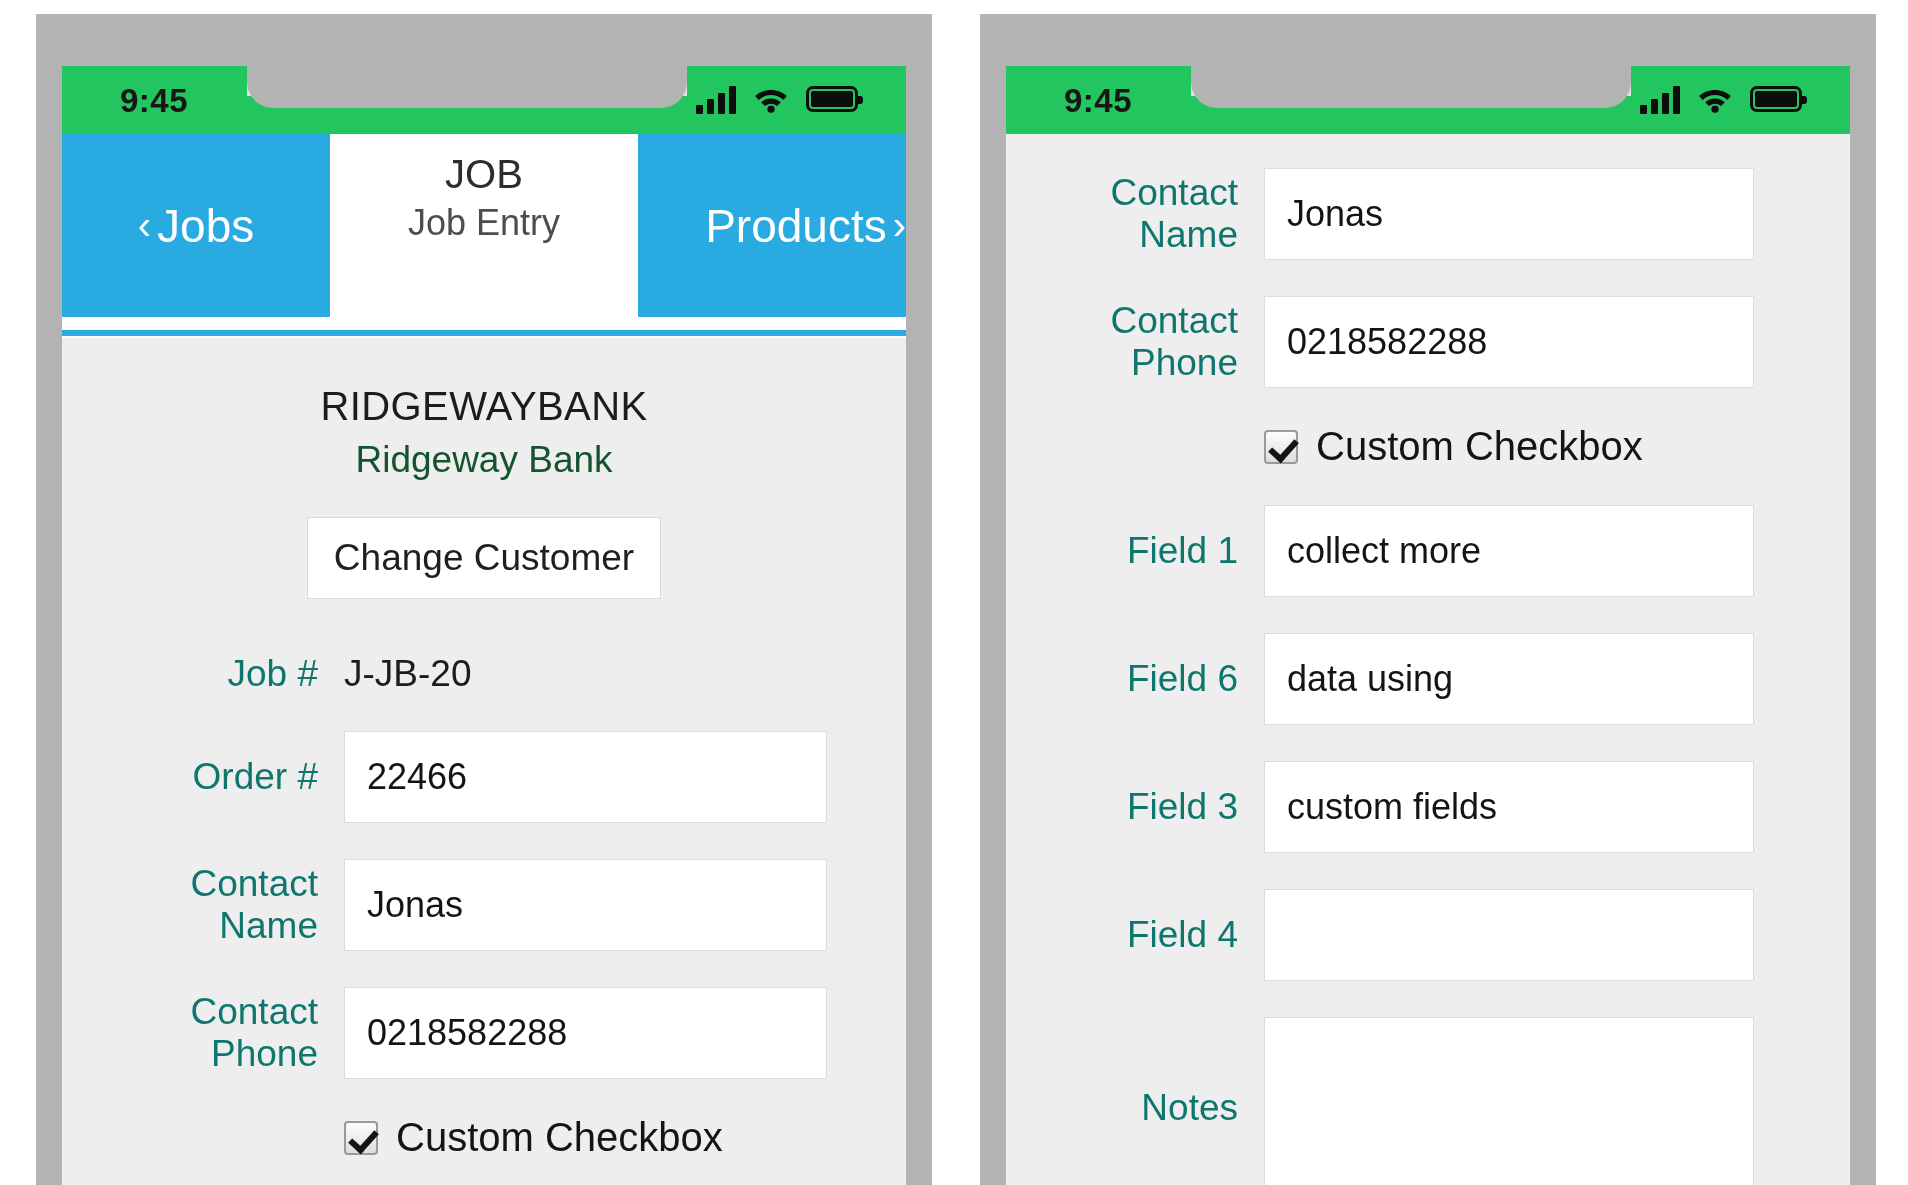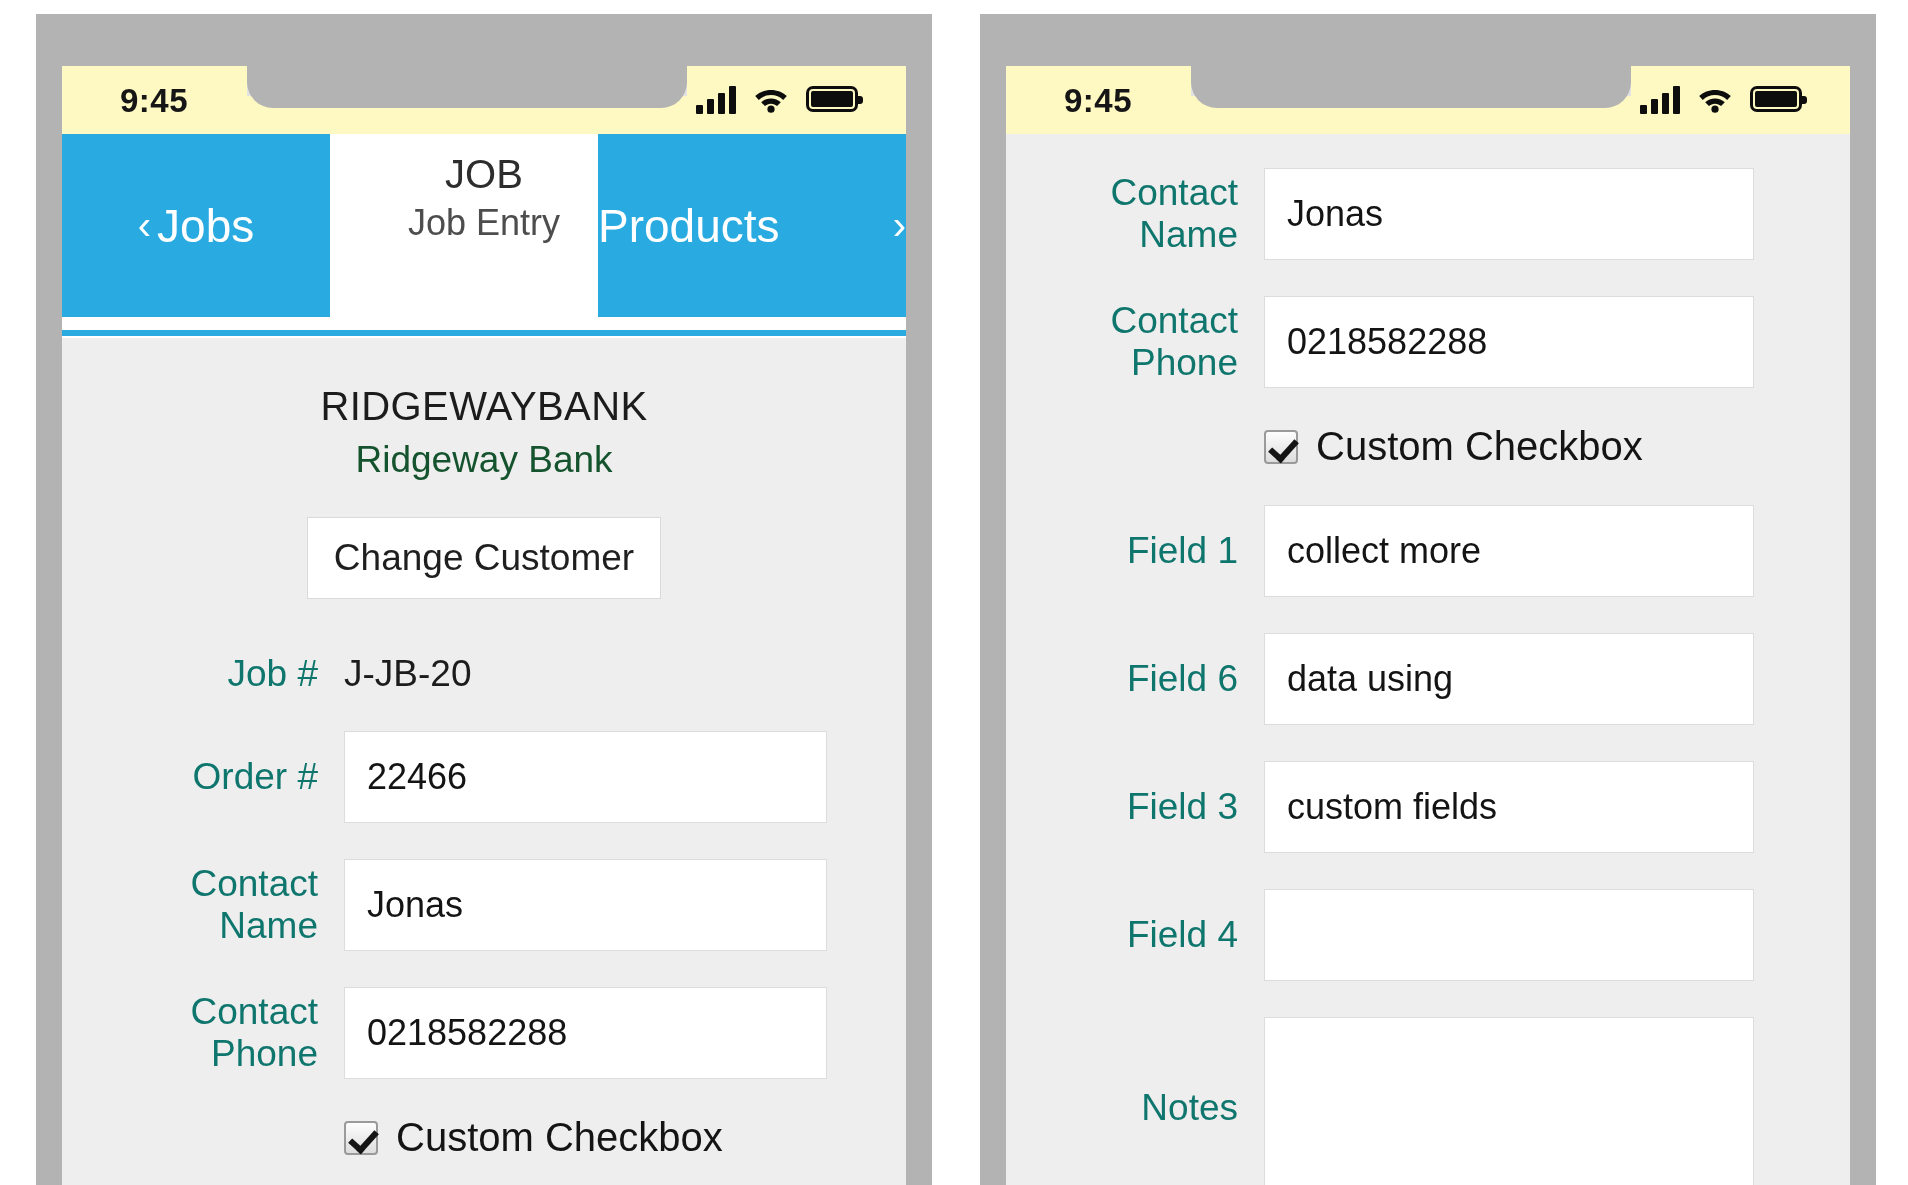--- a/index.html
+++ b/index.html
@@ -41,21 +41,21 @@
     background: #ffffff;
     overflow: hidden;
   }
   
 
   
   .statusbar {
     position: absolute;
     left: 0; right: 0; top: 0;
     height: 68px;
-    background: #fef9c3;
+    background: #22c55e;
     z-index: 6;
   }
   
   .notch {
     position: absolute;
     top: 0;
     left: 185px;
     width: 440px;
     height: 42px;
     background: #b3b3b3;
@@ -137,21 +137,21 @@
     top: 0;
     height: 183px;
     background: #29abe2;
     color: #ffffff;
     display: flex;
     align-items: center;
     font-size: 46px;
     box-sizing: border-box;
   }
   .nav-btn-left  { left: 0;  width: 268px; justify-content: center; }
-  .nav-btn-right { right: 0; width: 308px; justify-content: space-between; }
+  .nav-btn-right { right: 0; width: 268px; justify-content: flex-end; }
   .nav-chevron { font-size: 40px; font-weight: 300; }
   .nav-btn-left .nav-chevron { margin-right: 6px; }
   .nav-btn-right .nav-chevron { margin-left: 6px; }
 
   .nav-title-wrap {
     position: absolute;
     left: 268px; right: 268px;
     top: 16px;
     text-align: center;
   }

